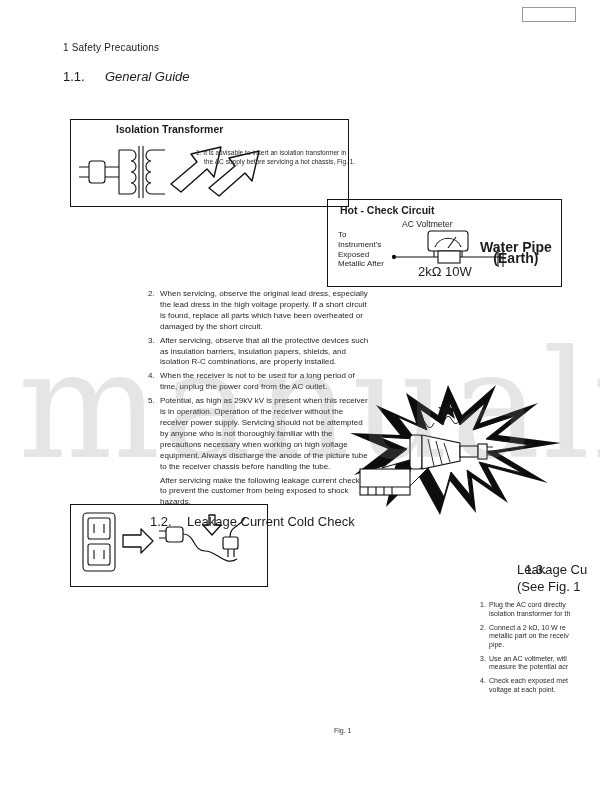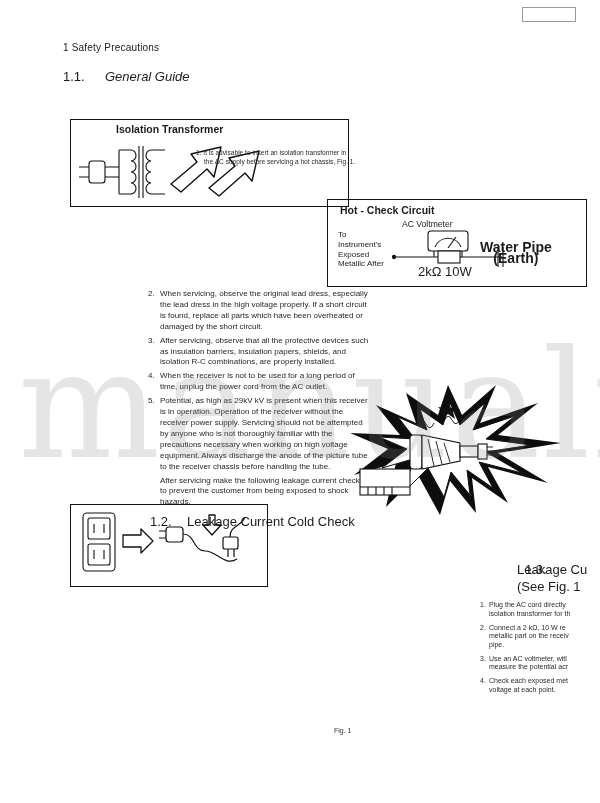--- a/index.html
+++ b/index.html
@@ -52,21 +52,21 @@
       </g>
       <g fill="#fff" stroke="#111" stroke-width="1.4" stroke-linejoin="round">
         <polygon points="100,64 126,42 120,34 150,27 143,57 136,49 110,72"></polygon>
         <polygon points="138,68 164,46 158,38 188,31 181,61 174,53 148,76"></polygon>
       </g>
     </svg>
     <div class="abs box-title" style="left:8px;top:3px;margin-left:37px;">Isolation Transformer</div>
   </div>
   <div class="abs note1" style="left:196px;top:149px;width:152px;">1. It is advisable to insert an isolation transformer in the AC supply before servicing a hot chassis, Fig. 1.</div>
 
-  <div class="abs box" style="left:327px;top:199px;width:233px;height:86px;padding-left:25px;">
+  <div class="abs box" style="left:327px;top:199px;width:233px;height:86px;">
     <svg class="abs" style="left:0;top:0;" width="233" height="86" viewBox="0 0 233 86">
       <g fill="none" stroke="#111" stroke-width="1.1">
         <path d="M66,57 H174"></path>
         <rect x="100" y="31" width="40" height="20" rx="3" fill="#fff"></rect>
         <path d="M107,47 A14,14 0 0 1 133,47"></path>
         <path d="M120,48 L128,37"></path>
         <path d="M106,51 V57 M134,51 V57"></path>
         <rect x="110" y="51" width="22" height="12" fill="#fff"></rect>
         <path d="M170,47 V67 M175,47 V67"></path>
         <circle cx="66" cy="57" r="1.6" fill="#111"></circle>

